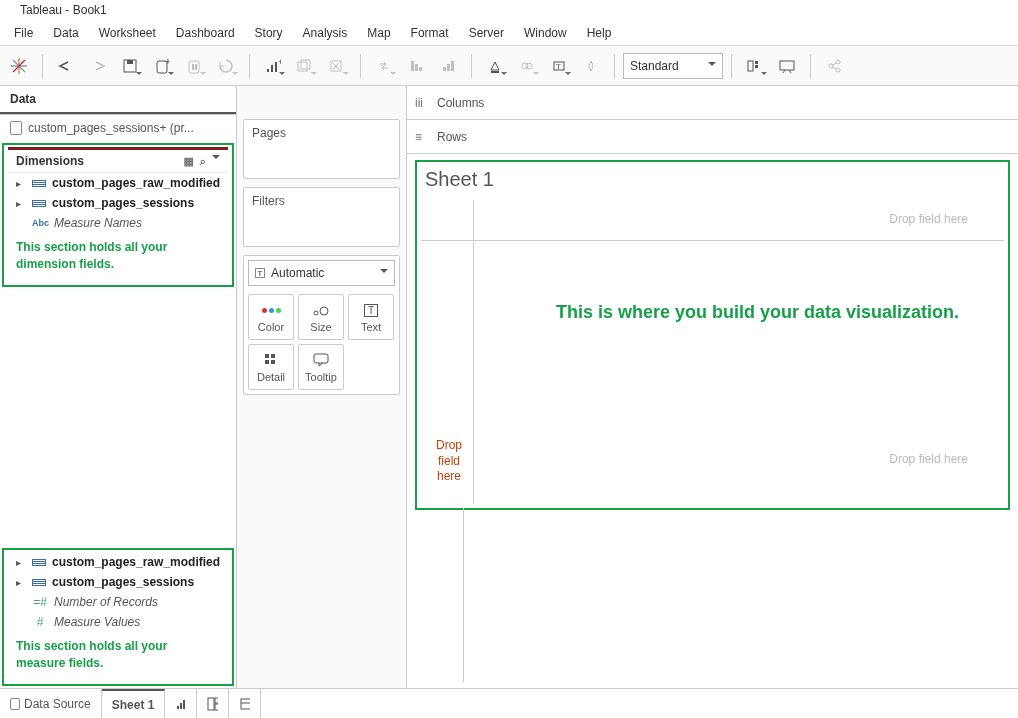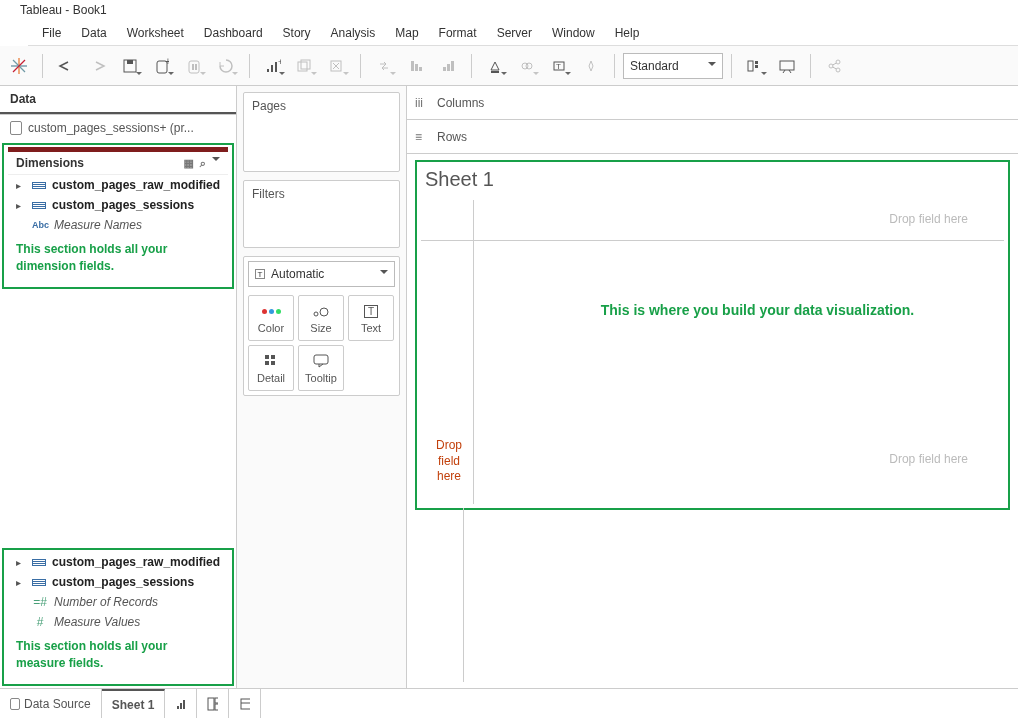--- a/index.html
+++ b/index.html
@@ -1,76 +1,76 @@
 <!DOCTYPE html>
 <html><head>
 <meta charset="utf-8">
 <style>
 * { box-sizing: border-box; margin: 0; padding: 0; font-family: "Segoe UI", Arial, sans-serif; }
 body { width: 1018px; height: 718px; background: #fff; font-size: 12px; color: #333; overflow: hidden; }
 
 .title-bar { height: 22px; padding: 3px 20px; font-size: 12px; background:#fff;}
-.menu-bar { height: 24px; display: flex; gap: 0; padding: 0 4px; border-bottom: 1px solid #ddd; margin-left: 28px;}
+.menu-bar { height: 24px; display: flex; gap: 0; padding: 0 4px; border-bottom: 1px solid #ddd;}
 .menu-bar div { padding: 4px 10px; cursor: default; }
 
 .toolbar { height: 40px; display: flex; align-items: center; padding: 0 4px; border-bottom: 1px solid #ccc; background: #fafafa; gap: 2px;}
 .toolbar .btn { width: 30px; height: 30px; display:flex; align-items:center; justify-content:center; color:#555; position:relative; border:1px solid transparent; border-radius:2px;}
 .toolbar .sep { width:1px; height:24px; background:#ccc; margin: 0 6px;}
 .toolbar .dd::after{content:""; position:absolute; bottom:2px; right:2px; border:3px solid transparent; border-top-color:#666;}
 .toolbar .fit-select { width:100px; height:26px; border:1px solid #bbb; background:#fff; display:flex; align-items:center; padding:0 6px; justify-content:space-between;}
 .toolbar .disabled{opacity:.35;}
 
 .main { display: flex; height: calc(100% - 22px - 24px - 40px - 30px); }
 
 .leftpane { width: 237px; border-right: 1px solid #ccc; display:flex; flex-direction:column;}
 .tabs { display:flex; border-bottom:1px solid #ccc;}
 .tabs .tab { flex:1; padding:6px 10px; text-align:left; display:flex; justify-content:space-between; align-items:center;}
 .tabs .tab.active { font-weight:bold; border-bottom:2px solid #555;}
 .datasource-row{ display:flex; align-items:flex-end; gap:6px; padding:6px 10px; color:#555;}
 .datasource-row .dsicon{ width:12px; height:14px; border:1px solid #888; border-radius:2px; position:relative;}
-.section-head{ display:flex; justify-content:space-between; align-items:center; padding:4px 8px; font-weight:bold; border-top:5px solid #7f1d1d; border-bottom:1px solid #eee; color:#333;}
+.section-head{ display:flex; justify-content:space-between; align-items:center; padding:4px 8px; font-weight:bold; border-top:3px solid #7f1d1d; border-bottom:1px solid #eee; color:#333;}
 .section-head .icons{display:flex; gap:6px; color:#777; font-size:11px;}
 .dimbox{ border:2px solid #18a048; margin:2px; padding:2px 4px 6px 4px; flex:0 0 auto;}
 .measbox{ border:2px solid #18a048; margin:2px; padding:2px 4px 6px 4px;}
 .field{ display:flex; align-items:center; gap:6px; padding:3px 4px 3px 8px; color:#222;}
 .field .chev{ color:#555; font-size:10px; display:inline-block; width:10px;}
 .field .ico{ width:16px; text-align:center; color:#3a6ea5; font-size:11px;}
 .field .ico.abc{ color:#3a6ea5; font-weight:bold; font-size:9px;}
 .field .ico.hash{ color:#49a078; font-size:12px;}
 .field .lbl{ font-weight:bold; }
 .field .lbl.italic{ font-style:italic; font-weight:normal; color:#555;}
 .annot{ color:#18a048; font-weight:bold; padding:6px 8px; line-height:1.4;}
 
 .field .tbl-ico { display:inline-flex; flex-direction:column; width:14px;}
 .field .tbl-ico span{height:3px; border:1px solid #3a6ea5; margin-bottom:-1px;}
 .spacer{flex:1;}
 
 .midpane { width: 170px; border-right:1px solid #ccc; background:#fafafa; padding:6px; display:flex; flex-direction:column; gap:8px;}
 .card{ background:#fff; border:1px solid #ccc; border-radius:2px;}
 .card .card-title{ padding:6px 8px; color:#555;}
-.card.pages{ height:80px;}
-.card.filters{ height:68px;}
+.card.pages{ height:60px;margin-top:27px;}
+.card.filters{ height:60px;}
 .card.marks .select{ margin:4px; height:26px; border:1px solid #bbb; display:flex; align-items:center; justify-content:space-between; padding:0 6px;}
 .mark-grid{ display:flex; flex-wrap:wrap; gap:4px; padding:4px;}
 .mark-cell{ width:46px; height:46px; border:1px solid #ccc; display:flex; flex-direction:column; align-items:center; justify-content:center; gap:2px; color:#555; border-radius:2px;}
 .mark-cell .mico{ height:18px; display:flex; align-items:center; justify-content:center; font-size:14px;}
 .mark-cell .mlabel{ font-size:11px;}
 
 .canvaspane{ flex:1; display:flex; flex-direction:column;}
 .shelf{ display:flex; align-items:center; gap:6px; height:34px; border-bottom:1px solid #ccc; padding:0 8px; color:#555;}
 .shelf .sicon{ width:16px; color:#737373;}
 .vizwrap{ flex:1; padding:6px 8px; position:relative;}
 .vizbox{ border:2px solid #18a048; height:350px; position:relative; background:#fff;}
 .sheet-title{ position:absolute; left:8px; top:6px; font-size:20px; color:#555;}
 .vgrid-v{ position:absolute; left:56px; top:38px; bottom:4px; width:1px; background:#ccc;}
 .vgrid-h{ position:absolute; left:4px; right:4px; top:78px; height:1px; background:#ccc;}
 .drop-top{ position:absolute; right:40px; top:50px; color:#bbb; font-size:12px;}
 .drop-left{ position:absolute; left:12px; top:276px; width:40px; text-align:center; color:#c2410c; font-size:12px; line-height:1.3;}
 .drop-main{ position:absolute; right:40px; top:290px; color:#bbb; font-size:12px;}
-.viz-annot{ position:absolute; left:130px; right:40px; top:140px; text-align:center; color:#18a048; font-weight:bold; font-size:14px;}
+.viz-annot{ position:absolute; left:130px; right:40px; top:140px; text-align:center; color:#18a048; font-weight:bold; font-size:18px;}
 .lower-grid{position:absolute; left:56px; top:354px; bottom:6px; width:1px; background:#ccc;}
 
 .bottom-bar{ height:30px; border-top:1px solid #ccc; display:flex; align-items:stretch;}
 .bottom-bar .bcell{ display:flex; align-items:center; gap:4px; padding:0 10px; border-right:1px solid #ccc; color:#555;}
 .bottom-bar .bcell.active{ background:#fff; border-top:2px solid #555; font-weight:bold;}
 .bottom-bar .sm{ width:32px; justify-content:center;}
 
 svg{display:block;}
 .caret{width:0;height:0;border:4px solid transparent;border-top-color:#555;}
 </style>

